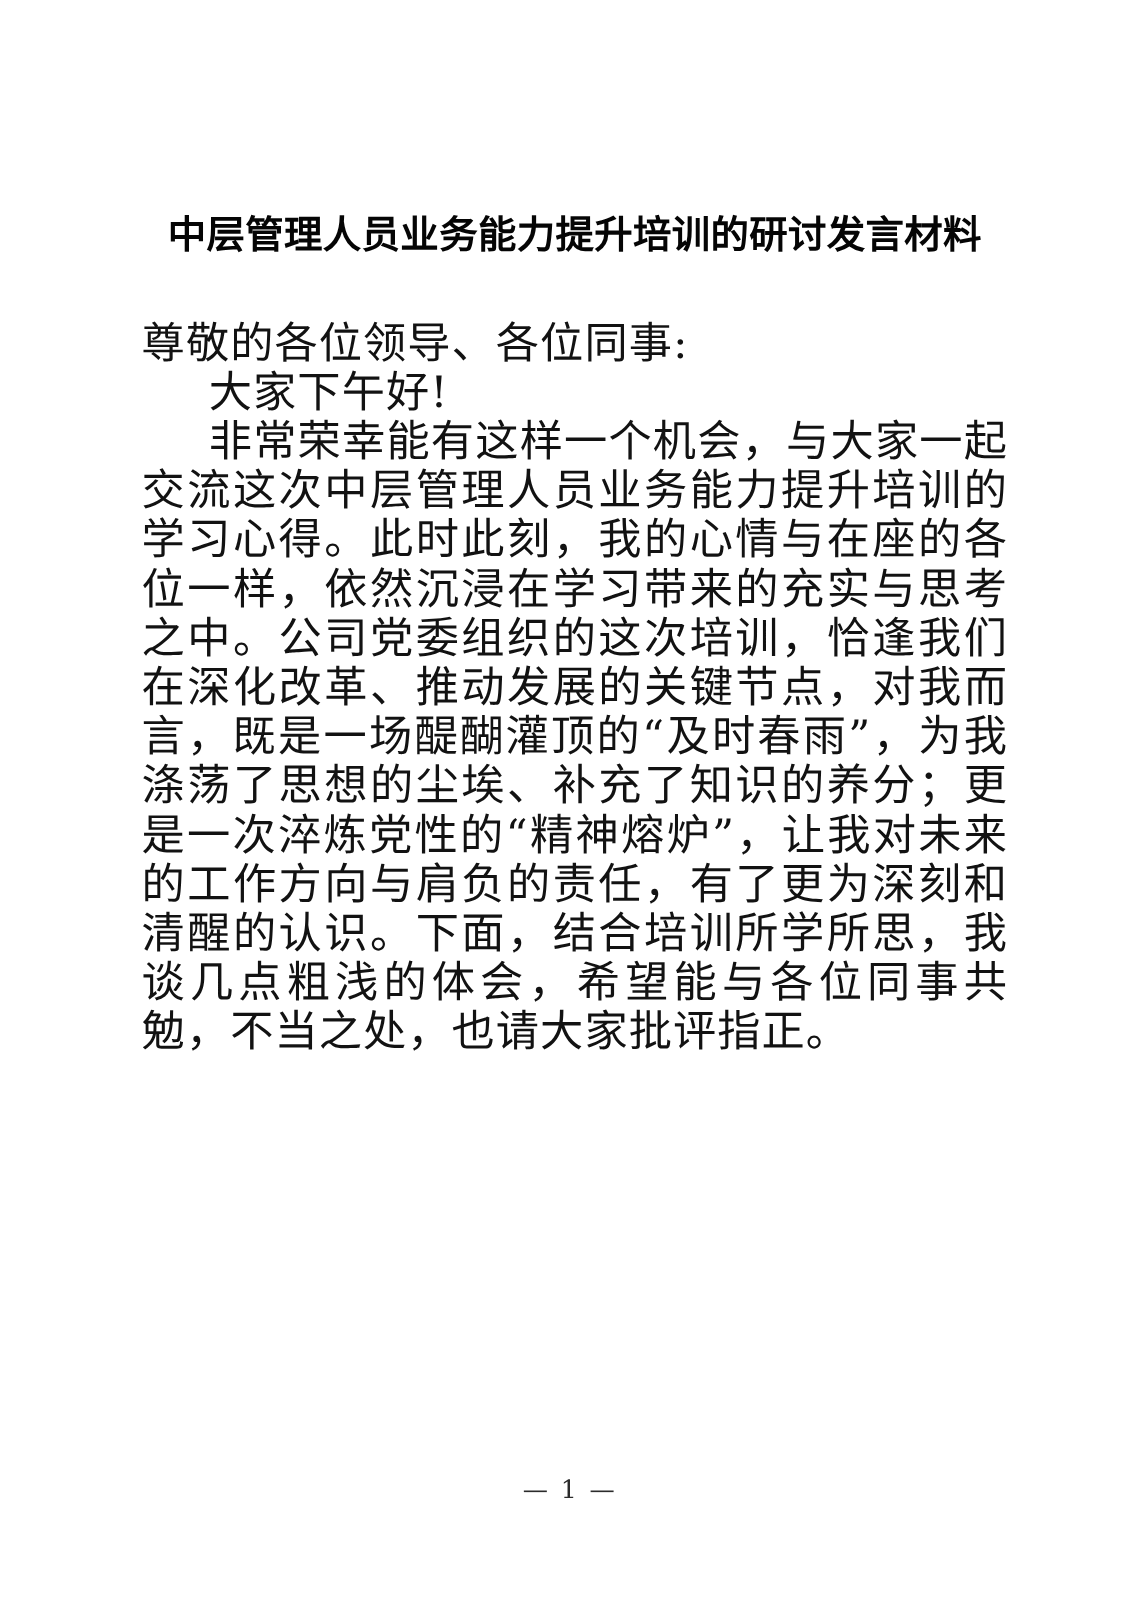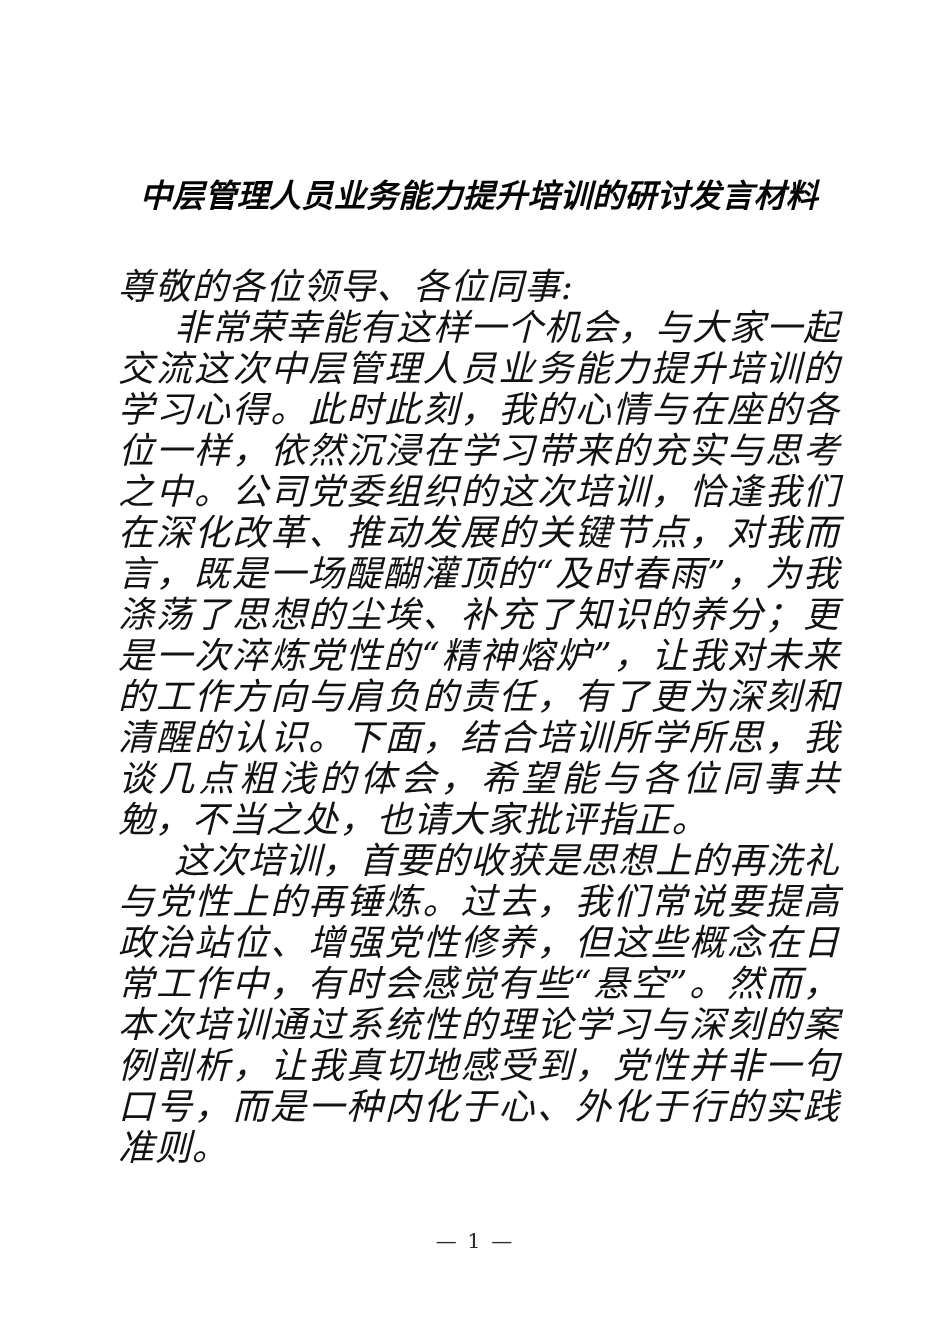--- a/index.html
+++ b/index.html
@@ -27,21 +27,20 @@
     background: #ffffff;
     box-sizing: border-box;
   }
 
   
   .doc-body {
     position: absolute;
     left: 118px;
     top: 168px;
     width: 722px;
-    font-style: italic;
   }
 
   
   .doc-title {
     font-family: "DejaVu Serif", "Liberation Serif", serif;
     font-weight: 700;
     font-size: 32px;
     line-height: 56px;
     text-align: center;
     letter-spacing: 0.3px;
@@ -109,23 +108,23 @@
 <div class="page">
 
   <div class="doc-body">
 
     <h1 class="doc-title">中层管理人员业务能力提升培训的研讨发言材料</h1>
 
     <div class="title-gap"></div>
 
     <p class="para noindent">尊敬的各位领导、各位同事:</p>
 
+    <p class="para indent">大家下午好!</p>
 
     <p class="para indent">非常荣幸能有这样一个机会，与大家一起交流这次中层管理人员业务能力提升培训的学习心得。此时此刻，我的心情与在座的各位一样，依然沉浸在学习带来的充实与思考之中。公司党委组织的这次培训，恰逢我们在深化改革、推动发展的关键节点，对我而言，既是一场醍醐灌顶的“及时春雨”，为我涤荡了思想的尘埃、补充了知识的养分；更是一次淬炼党性的“精神熔炉”，让我对未来的工作方向与肩负的责任，有了更为深刻和清醒的认识。下面，结合培训所学所思，我谈几点粗浅的体会，希望能与各位同事共勉，不当之处，也请大家批评指正。</p>
 
 
-    <p class="para indent">这次培训，首要的收获是思想上的再洗礼与党性上的再锤炼。过去，我们常说要提高政治站位、增强党性修养，但这些概念在日常工作中，有时会感觉有些“悬空”。然而，本次培训通过系统性的理论学习与深刻的案例剖析，让我真切地感受到，党性并非一句口号，而是一种内化于心、外化于行的实践准则。</p>
 
   </div>
 
   <div class="footer">— 1 —</div>
 
 </div>
 
 </body></html>

